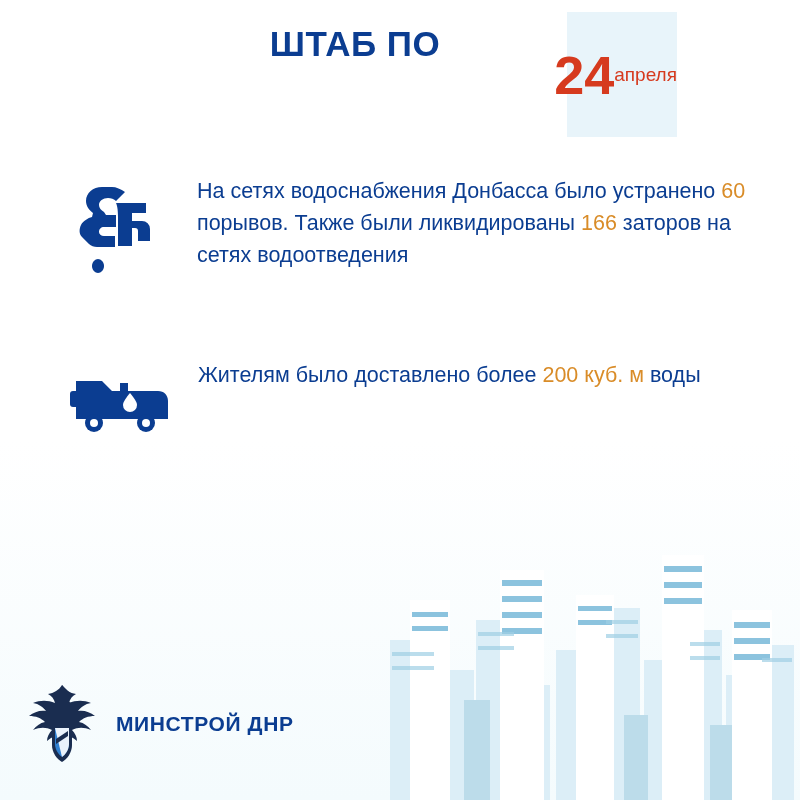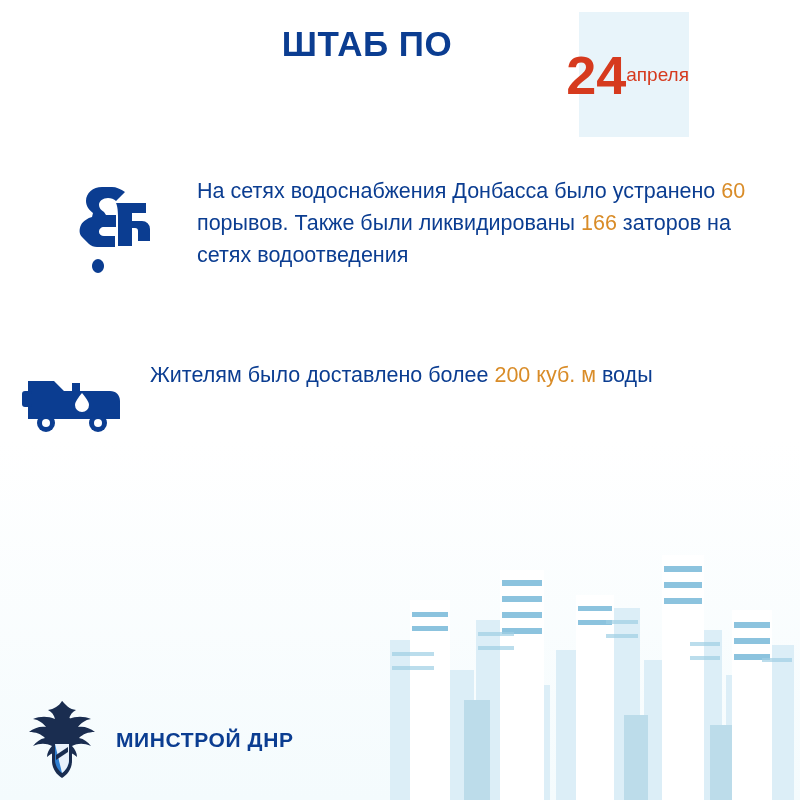--- a/index.html
+++ b/index.html
@@ -18,21 +18,21 @@
     width: 800px;
     height: 800px;
     background: linear-gradient(180deg, #ffffff 0%, #ffffff 55%, #f4fbfd 100%);
     overflow: hidden;
   }
 
   
   .header {
     position: absolute;
     top: 0;
-    left: 12px;
+    left: 0;
     width: 707px;
     height: 152px;
   }
   .title-block {
     position: absolute;
     left: 60px;
     top: 22px;
     width: 590px;
     text-align: center;
   }
@@ -107,27 +107,27 @@
     color: #0b3d91;
     font-size: 21.5px;
     line-height: 32px;
   }
   .num {
     color: #d98c28;
   }
 
   .row-1 { height: 150px; padding-left: 47px; }
   .row-2 { height: 150px; }
-  .row-3 { height: 150px; }
+  .row-3 { height: 150px; padding-left: 48px; }
 
   
   .footer {
     position: absolute;
     left: 0;
-    bottom: 0;
+    bottom: 16px;
     width: 800px;
     height: 120px;
     z-index: 3;
     display: flex;
     align-items: center;
   }
   .emblem {
     margin-left: 22px;
     width: 80px;
     height: 86px;

